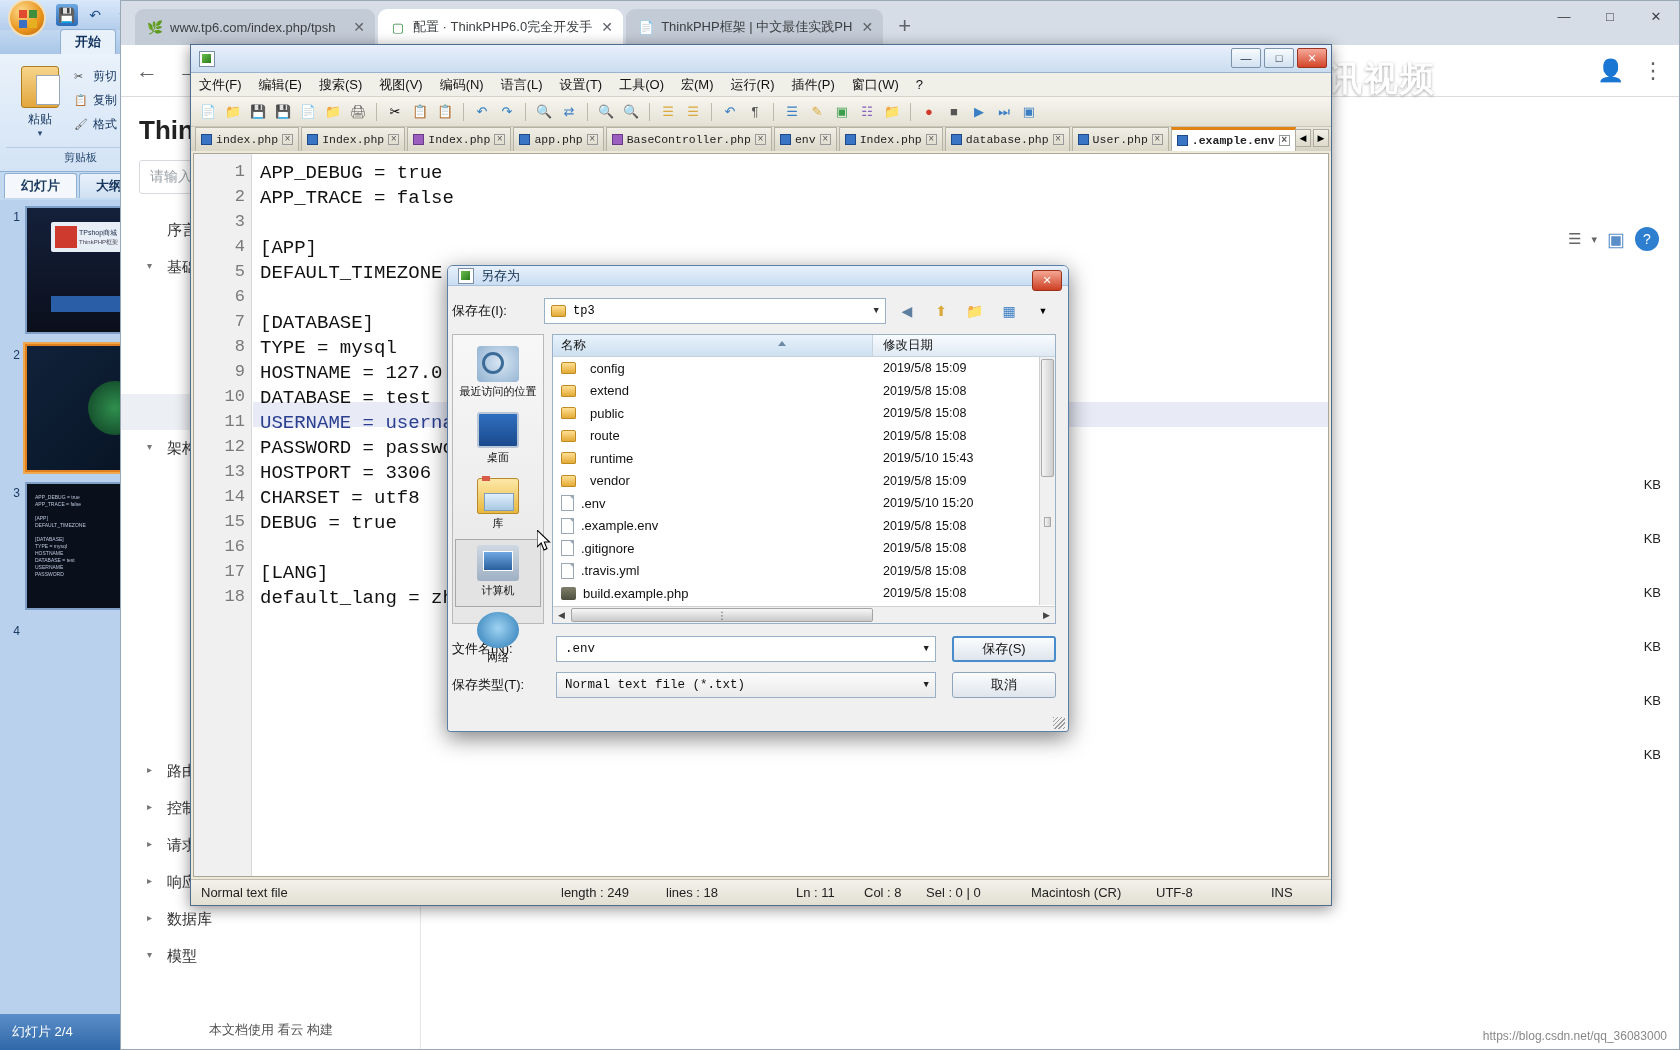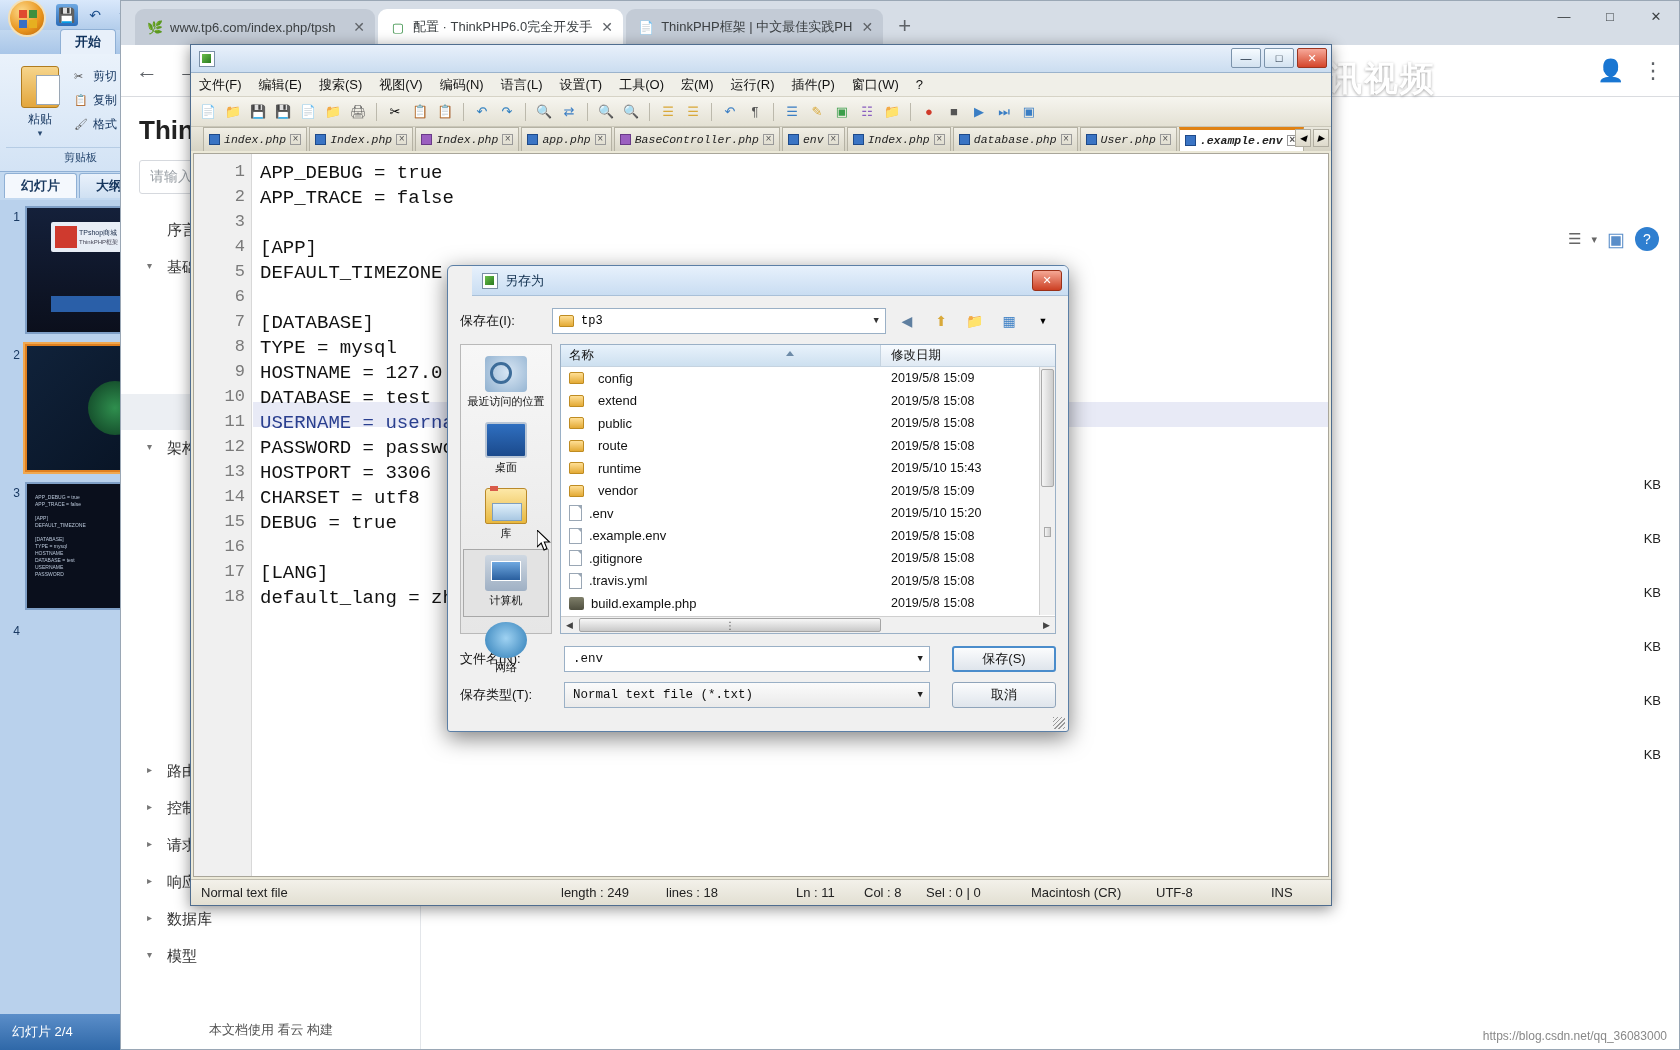--- a/index.html
+++ b/index.html
@@ -143,21 +143,21 @@
       display:flex; align-items:center; justify-content:center; }
   .nbtn.close { background:linear-gradient(180deg,#f7a99a,#d4452a); color:#fff; border-color:#9c3520;}
   #npp-menu { height:24px; background:#f0efe8; display:flex; align-items:center;
       padding-left:8px; gap:17px; font-size:13px; color:#111; border-bottom:1px solid #d6d3c6;}
   #npp-toolbar { height:30px; background:linear-gradient(180deg,#f6f5ef,#e4e1d4);
       display:flex; align-items:center; padding-left:6px; gap:3px; border-bottom:1px solid #c9c6b8;}
   .tbi { width:22px; height:22px; border-radius:3px; display:flex; align-items:center;
       justify-content:center; font-size:13px; }
   .tbsep { width:1px; height:18px; background:#bcb9ac; margin:0 4px; }
   #npp-tabs { height:24px; background:linear-gradient(180deg,#e9e7dc,#d6d3c4);
-      display:flex; align-items:stretch; padding-left:12px; overflow:hidden; position:relative;font-style:italic;}
+      display:flex; align-items:stretch; padding-left:4px; overflow:hidden; position:relative;}
   .ntab { display:flex; align-items:center; gap:4px; padding:0 5px; font-size:11.5px;
       font-family:"Liberation Mono", monospace; color:#222;
       background:linear-gradient(180deg,#f1efe6,#dbd8c9); border:1px solid #b5b2a4;
       border-bottom:none; margin-right:2px; }
   .ntab.active { background:#fff; border-top:3px solid #e08214; font-weight:bold; }
   .ntab .dot { width:11px; height:11px; background:#3a74c4; border:1px solid #1e4a8a; flex:none;}
   .ntab .dot.p { background:#9b5fc0; border-color:#6a3a88; }
   .ntab .x { font-size:10px; color:#555; border:1px solid #999; width:11px; height:11px;
       display:flex; align-items:center; justify-content:center; line-height:1;}
   #ntab-scroll { position:absolute; right:2px; top:2px; display:flex; gap:2px; }
@@ -174,31 +174,31 @@
   #caret-hl { position:absolute; left:59px; right:0; height:25px; background:#e8eaf6; }
   #npp-status { height:26px; background:linear-gradient(180deg,#f3f1ea,#e2dfd2);
       border-top:1px solid #c0bdb0; display:flex; align-items:center; font-size:13px; color:#222;
       position:relative; }
   .sbcell { position:absolute; white-space:nowrap; }
 
   
   #saveas { left:447px; top:265px; width:622px; height:467px;
       background:#f0f0f0; border:1px solid #5b7fa6; border-radius:6px 6px 3px 3px;
       box-shadow:0 6px 22px rgba(0,0,0,.5); overflow:hidden; }
-  #sa-title { height:30px; background:linear-gradient(180deg,#e7f1fc,#c9ddf2);
+  #sa-title { height:20px; background:linear-gradient(180deg,#e7f1fc,#c9ddf2);
       display:flex; align-items:center; padding-left:10px; font-size:13px; color:#0f2e4d;
-      position:relative; border-bottom:1px solid #a9c0d8;margin-left:24px; }
+      position:relative; border-bottom:1px solid #a9c0d8; }
   #sa-title .ico { width:16px; height:16px; margin-right:7px; background:#fff;
       border:1px solid #7a8fa6; position:relative; }
   #sa-title .ico::after { content:""; position:absolute; left:2px; top:2px; width:9px; height:9px;
       background:linear-gradient(135deg,#6abf4b,#2b7a1f);}
   #sa-close { position:absolute; right:6px; top:4px; width:30px; height:21px; border-radius:3px;
       background:linear-gradient(180deg,#f5a895,#cc3f23); color:#fff; border:1px solid #993venue;
       border:1px solid #993018; font-size:11px; display:flex; align-items:center; justify-content:center;}
-  #sa-body { padding:10px 12px 0 12px; }
+  #sa-body { padding:10px 12px 0 4px; }
   #sa-row1 { display:flex; align-items:center; gap:8px; height:30px; }
   .sa-label { font-size:13px; color:#111; width:84px; }
   #sa-combo { flex:1; height:26px; background:#fff; border:1px solid #9ab0c6;
       display:flex; align-items:center; padding:0 6px; font-size:12px;
       font-family:"Liberation Mono", monospace; position:relative; }
   #sa-combo .folder, .folder { width:15px; height:12px; background:linear-gradient(180deg,#ffdf95,#e3aa35);
       border:1px solid #bf8c22; border-radius:2px 2px 1px 1px; margin-right:7px; flex:none;
       position:relative;}
   #sa-combo .arrow { position:absolute; right:6px; font-size:9px; color:#333; }
   .sa-tool { width:26px; height:24px; display:flex; align-items:center; justify-content:center;
@@ -260,21 +260,21 @@
   #fl-hscroll .rbtn { position:absolute; right:1px; top:1px; width:15px; bottom:1px;
       font-size:9px; color:#444; display:flex; align-items:center; justify-content:center;}
   #sa-bottom { margin-top:10px; }
   .sa-brow { display:flex; align-items:center; height:30px; margin-bottom:6px; }
   .sa-brow .lab { width:104px; font-size:13px; color:#111; }
   .sa-input { flex:1; height:26px; background:#fff; border:1px solid #9ab0c6;
       font-family:"Liberation Mono", monospace; font-size:12.5px; color:#111;
       display:flex; align-items:center; padding:0 20px 0 8px; position:relative; }
   .sa-input.gray { background:linear-gradient(180deg,#fbfbfb,#eaeaea); }
   .sa-input .arrow { position:absolute; right:6px; font-size:9px; color:#222; }
-  .sa-btn { width:104px; height:26px; margin-left:22px; font-size:13px; color:#111;
+  .sa-btn { width:104px; height:26px; margin-left:16px; font-size:13px; color:#111;
       background:linear-gradient(180deg,#fbfcfd,#dfe5ec); border:1px solid #8fa4ba; border-radius:3px;
       display:flex; align-items:center; justify-content:center; }
   .sa-btn.primary { border:2px solid #4a8ccb; }
   #sa-grip { position:absolute; right:3px; bottom:2px; width:12px; height:12px;
       background:repeating-linear-gradient(135deg,#9a9a9a 0 1px,transparent 1px 3px); }
   #cursor-arrow { left:537px; top:530px; width:16px; height:22px; }
 
   
   .kbrow { position:absolute; right:18px; font-size:13px; color:#222; }
   #blog-url { position:absolute; right:12px; bottom:6px; font-size:12px; color:#888; }

